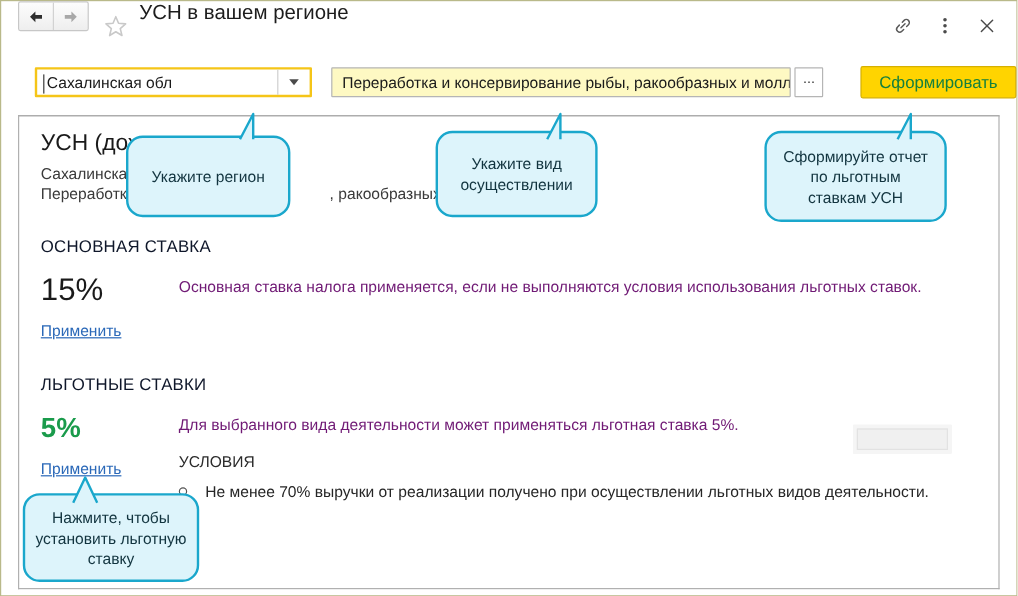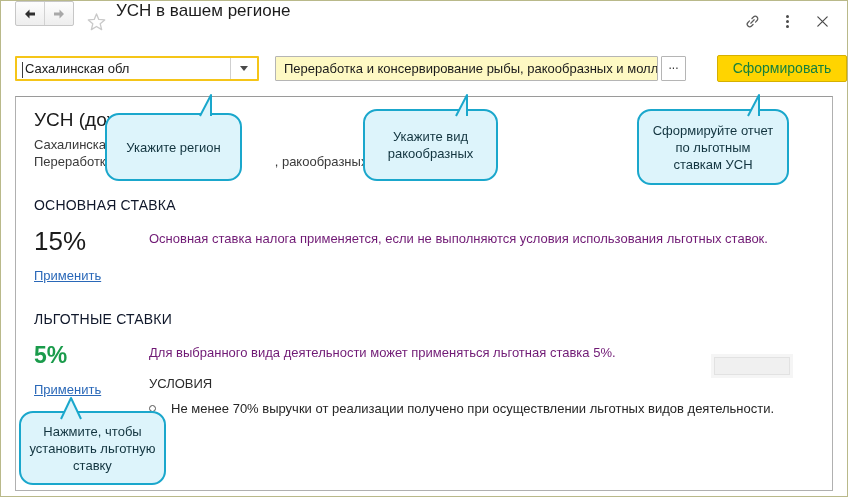--- a/index.html
+++ b/index.html
@@ -83,21 +83,21 @@
   }
 
   
   .cmdbar {
     position: absolute;
     left: 0; top: 41px;
     width: 846px;
     height: 52px;
     display: flex;
     align-items: center;
-    padding-left: 14px;
+    padding-left: 28px;
     box-sizing: border-box;
   }
   .combo {
     position: relative;
     width: 244px;
     height: 25px;
     border: 2px solid #f5c518;
     background: #ffffff;
     box-sizing: border-box;
     display: flex;
@@ -429,21 +429,21 @@
   </svg>
   <div class="callout" style="left:104px; top:112px; width:137px; height:68px;">
     <span>Укажите регион</span>
   </div>
 
   <svg class="tail" style="left:452px; top:84px;" width="34" height="32">
     <path d="M14 31 L14 10 L3 31" fill="#ddf4fb" stroke="#1aa7cc" stroke-width="2" stroke-linejoin="round"></path>
   </svg>
   <div class="callout" style="left:362px; top:108px; width:135px; height:72px; white-space:pre-line;">
     <span>Укажите вид
-ракообразных</span>
+осуществлении</span>
   </div>
 
   <svg class="tail" style="left:744px; top:84px;" width="34" height="32">
     <path d="M14 31 L14 10 L3 31" fill="#ddf4fb" stroke="#1aa7cc" stroke-width="2" stroke-linejoin="round"></path>
   </svg>
   <div class="callout" style="left:636px; top:108px; width:152px; height:76px; white-space:pre-line;">
     <span>Сформируйте отчет
 по льготным
 ставкам УСН</span>
   </div>

